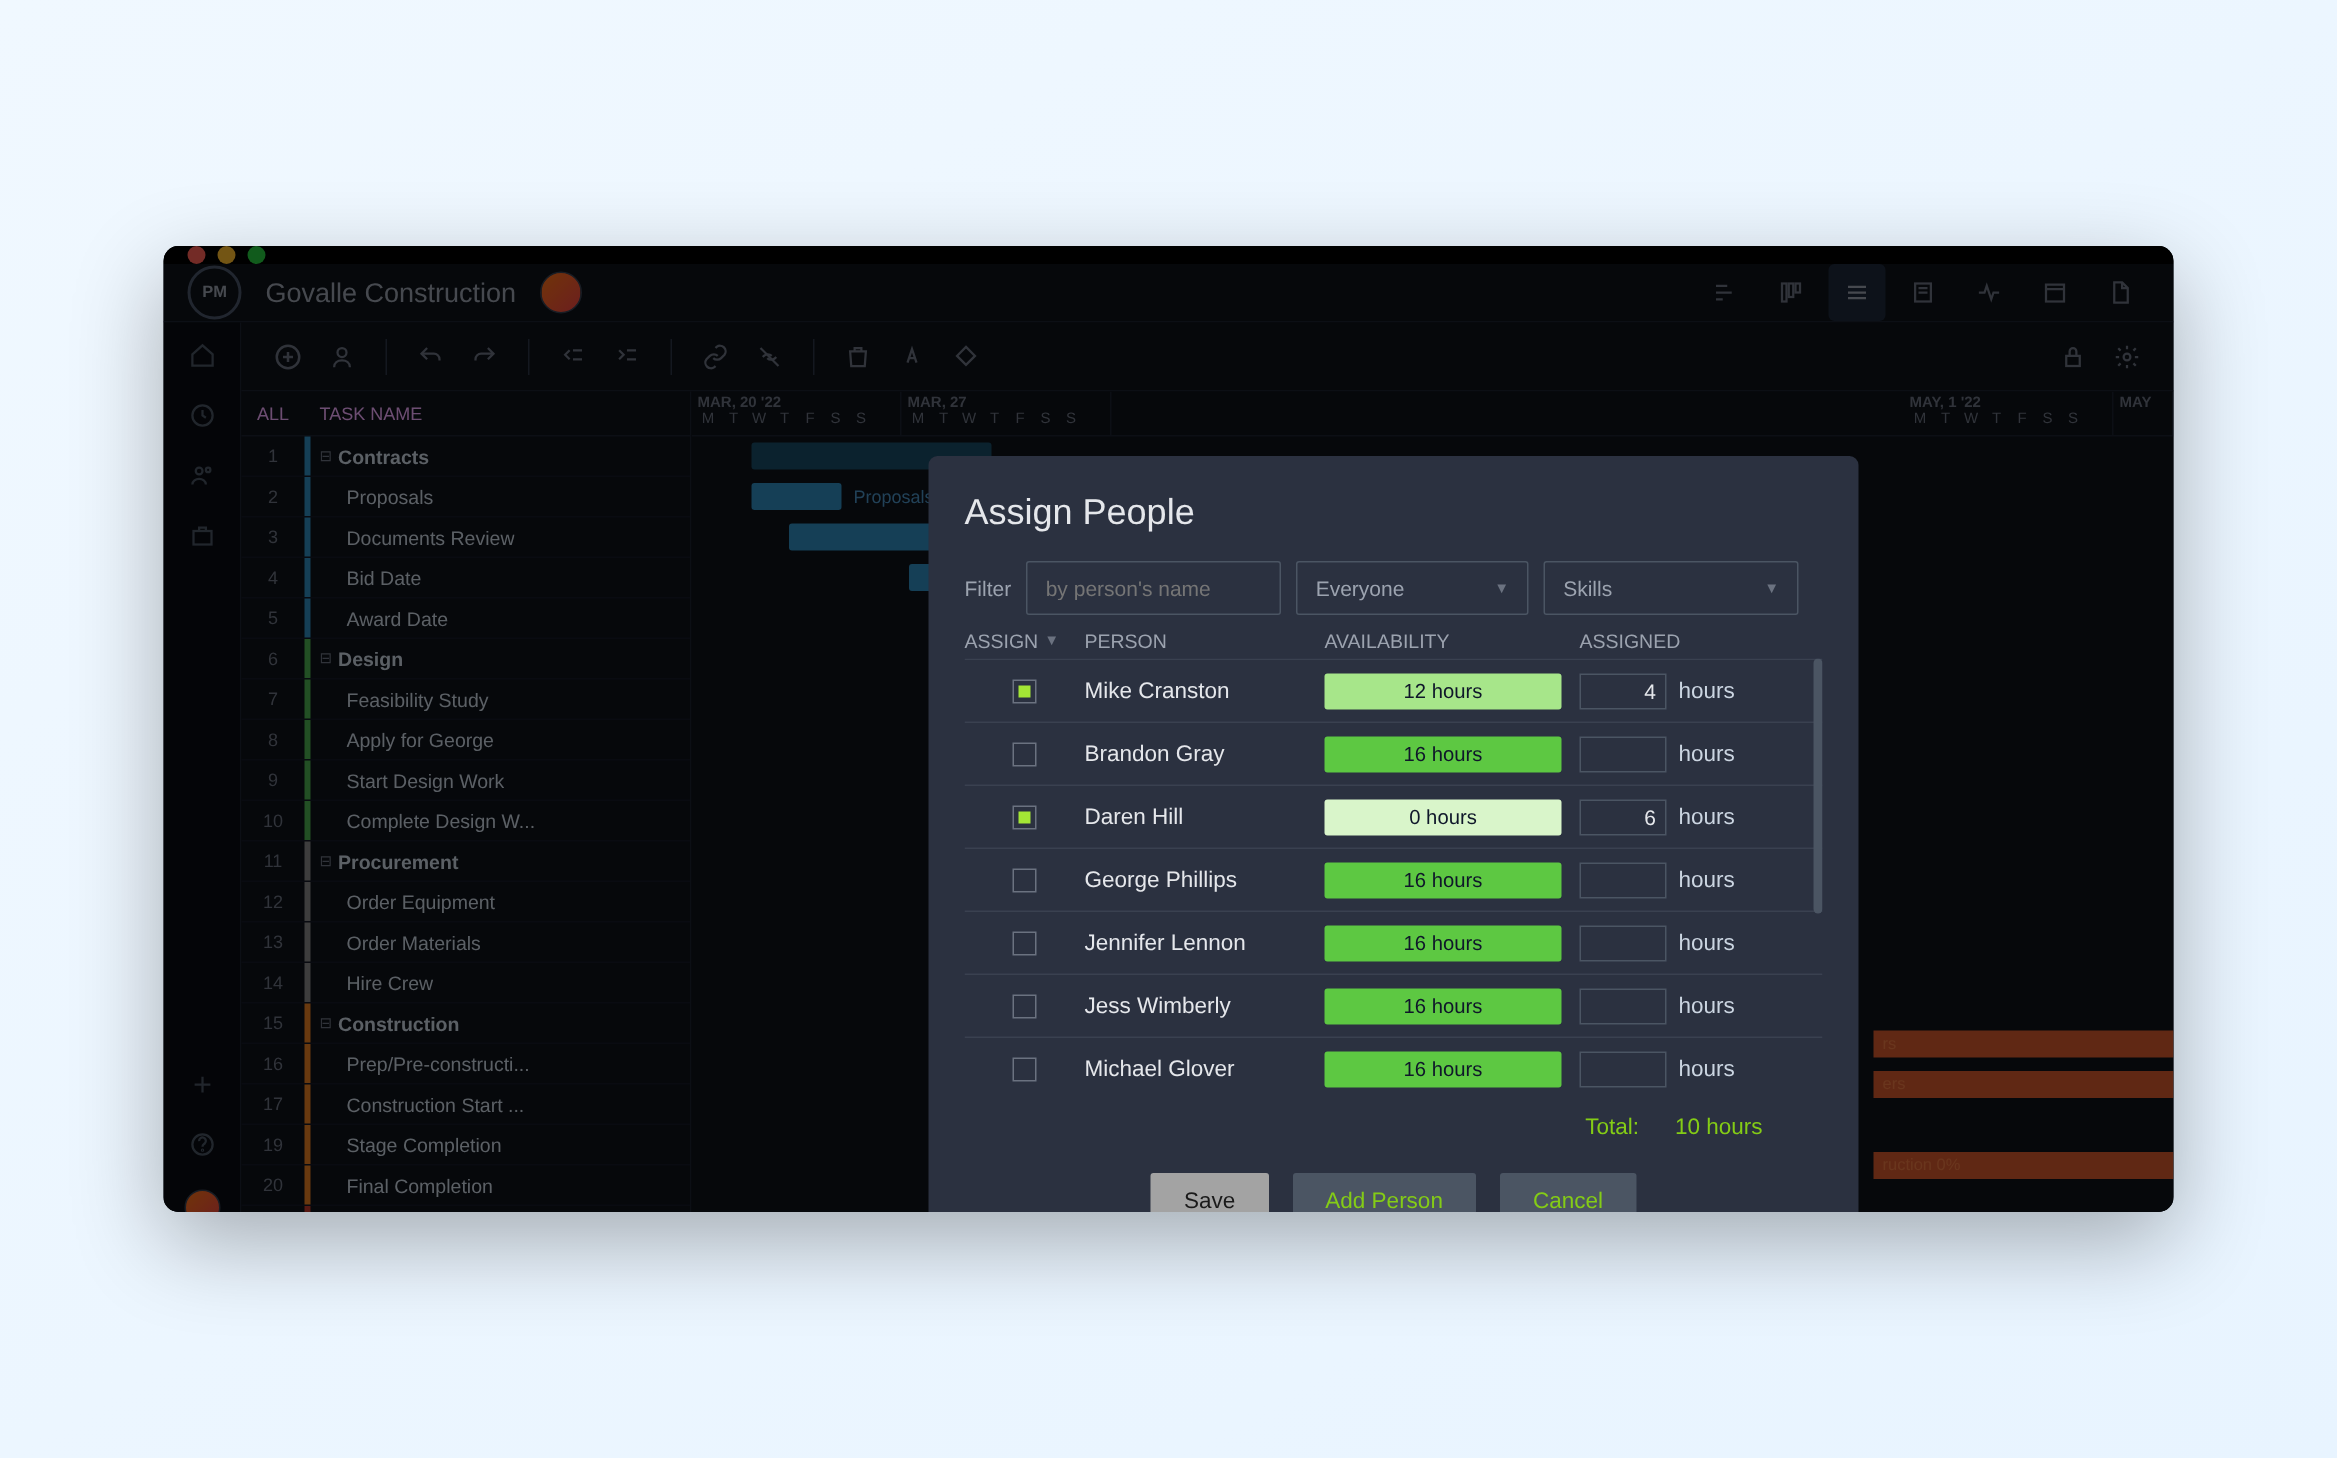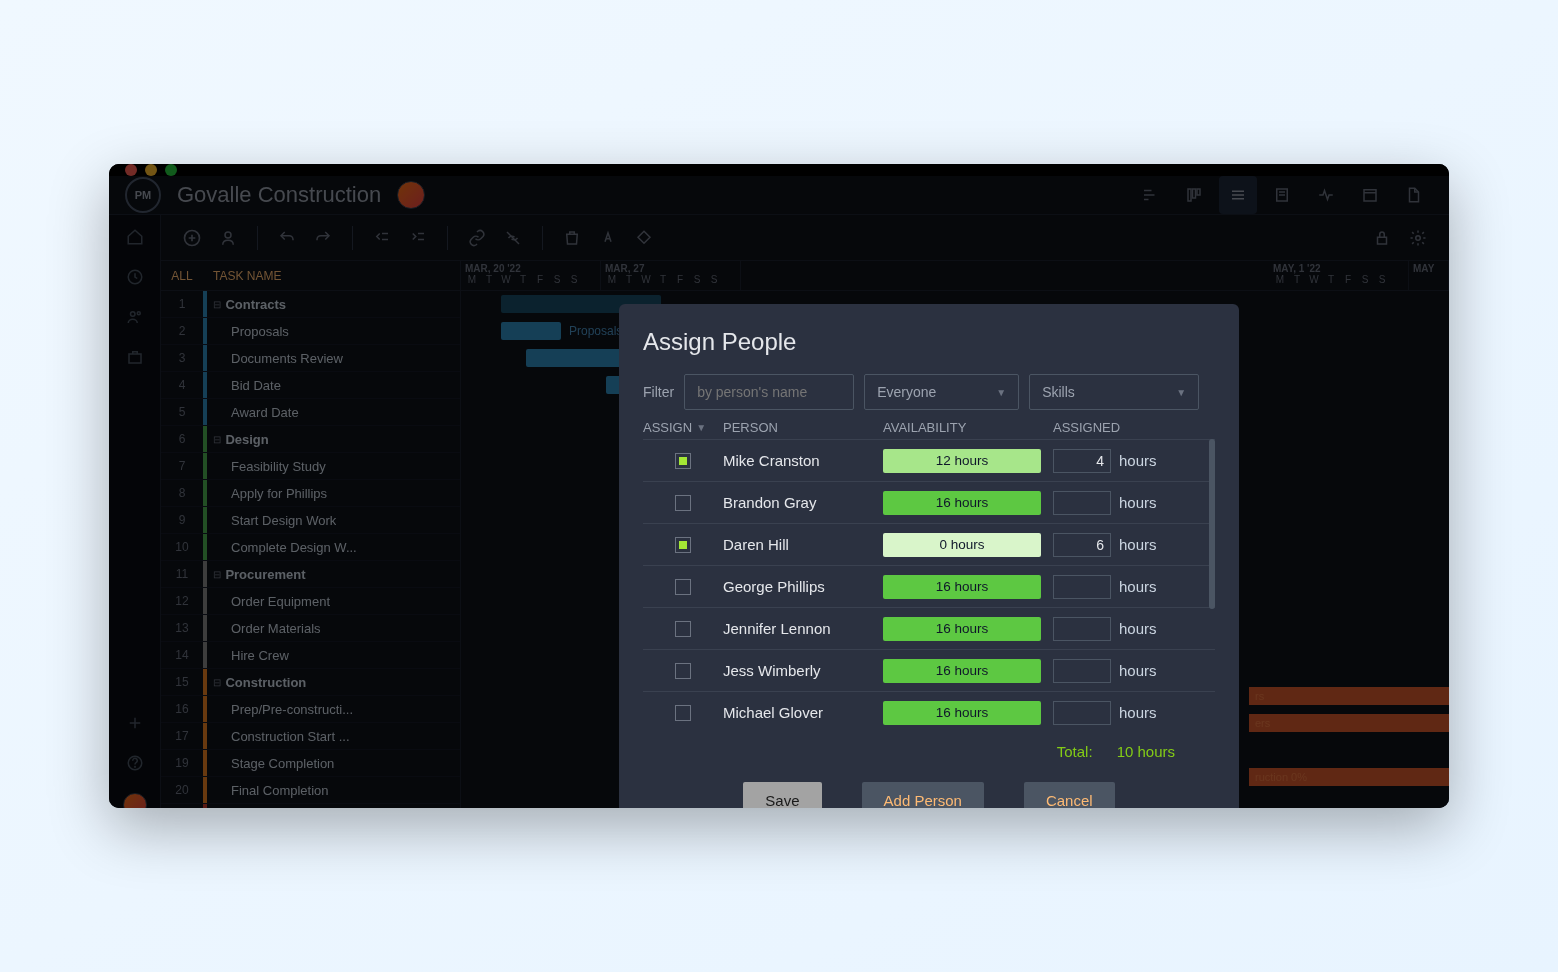--- a/index.html
+++ b/index.html
@@ -43,21 +43,21 @@
   align-items: center;
   padding: 0 16px;
   gap: 16px;
 }
 .pm-logo {
   width: 36px; height: 36px; border-radius: 50%;
   border: 2px solid #4a5568; display: flex;
   align-items: center; justify-content: center;
   color: #9ca3af; font-size: 11px; font-weight: bold;
 }
-.project-title { color: #9ca3af; font-size: 22px; font-weight: 500; }
+.project-title { color: #9ca3af; font-size: 18px; font-weight: 500; }
 .avatar {
   width: 28px; height: 28px; border-radius: 50%;
   background: linear-gradient(135deg, #f97316, #ef4444);
   border: 1px solid #374151;
 }
 .view-switcher {
   margin-left: auto;
   display: flex;
   gap: 6px;
 }
@@ -114,21 +114,21 @@
   width: 300px;
   background: #0e1219;
   border-right: 1px solid #1c2230;
   display: flex;
   flex-direction: column;
 }
 .list-header {
   height: 30px;
   display: flex;
   align-items: center;
-  color: #fdba74;
+  color: #f0abfc;
   font-size: 12px;
   border-bottom: 1px solid #1c2230;
 }
 .list-header .col-all { width: 42px; text-align: center; }
 .list-header .col-name { padding-left: 10px; }
 .task-row {
   height: 27px;
   display: flex;
   align-items: center;
   border-bottom: 1px solid #151a26;
@@ -287,21 +287,21 @@
   margin-top: 12px;
 }
 .btn {
   padding: 10px 22px;
   font-size: 15px;
   cursor: pointer;
   border: none;
   border-radius: 2px;
 }
 .btn.primary { background: #a3a3a3; color: #1a1a1a; font-weight: 500; }
-.btn.secondary { background: #4b5563; color: #fdba74; margin-left: 24px; }
+.btn.secondary { background: #4b5563; color: #84cc16; }
 .orange-bar {
   position: absolute;
   height: 18px;
   background: #d65a2e;
   font-size: 11px;
   color: #c8683e;
   display: flex;
   align-items: center;
   padding-left: 6px;
 }
@@ -566,21 +566,21 @@
     <div style="display:flex;align-items:center" class="indent-1">
 
       <span class="task-name">Feasibility Study</span>
     </div>
               </div>
               <div class="task-row">
                 <div class="row-num">8</div>
     <div class="color-bar" style="background:#4caf50"></div>
     <div style="display:flex;align-items:center" class="indent-1">
 
-      <span class="task-name">Apply for Phillips</span>
+      <span class="task-name">Apply for George</span>
     </div>
               </div>
               <div class="task-row">
                 <div class="row-num">9</div>
     <div class="color-bar" style="background:#4caf50"></div>
     <div style="display:flex;align-items:center" class="indent-1">
 
       <span class="task-name">Start Design Work</span>
     </div>
               </div>

